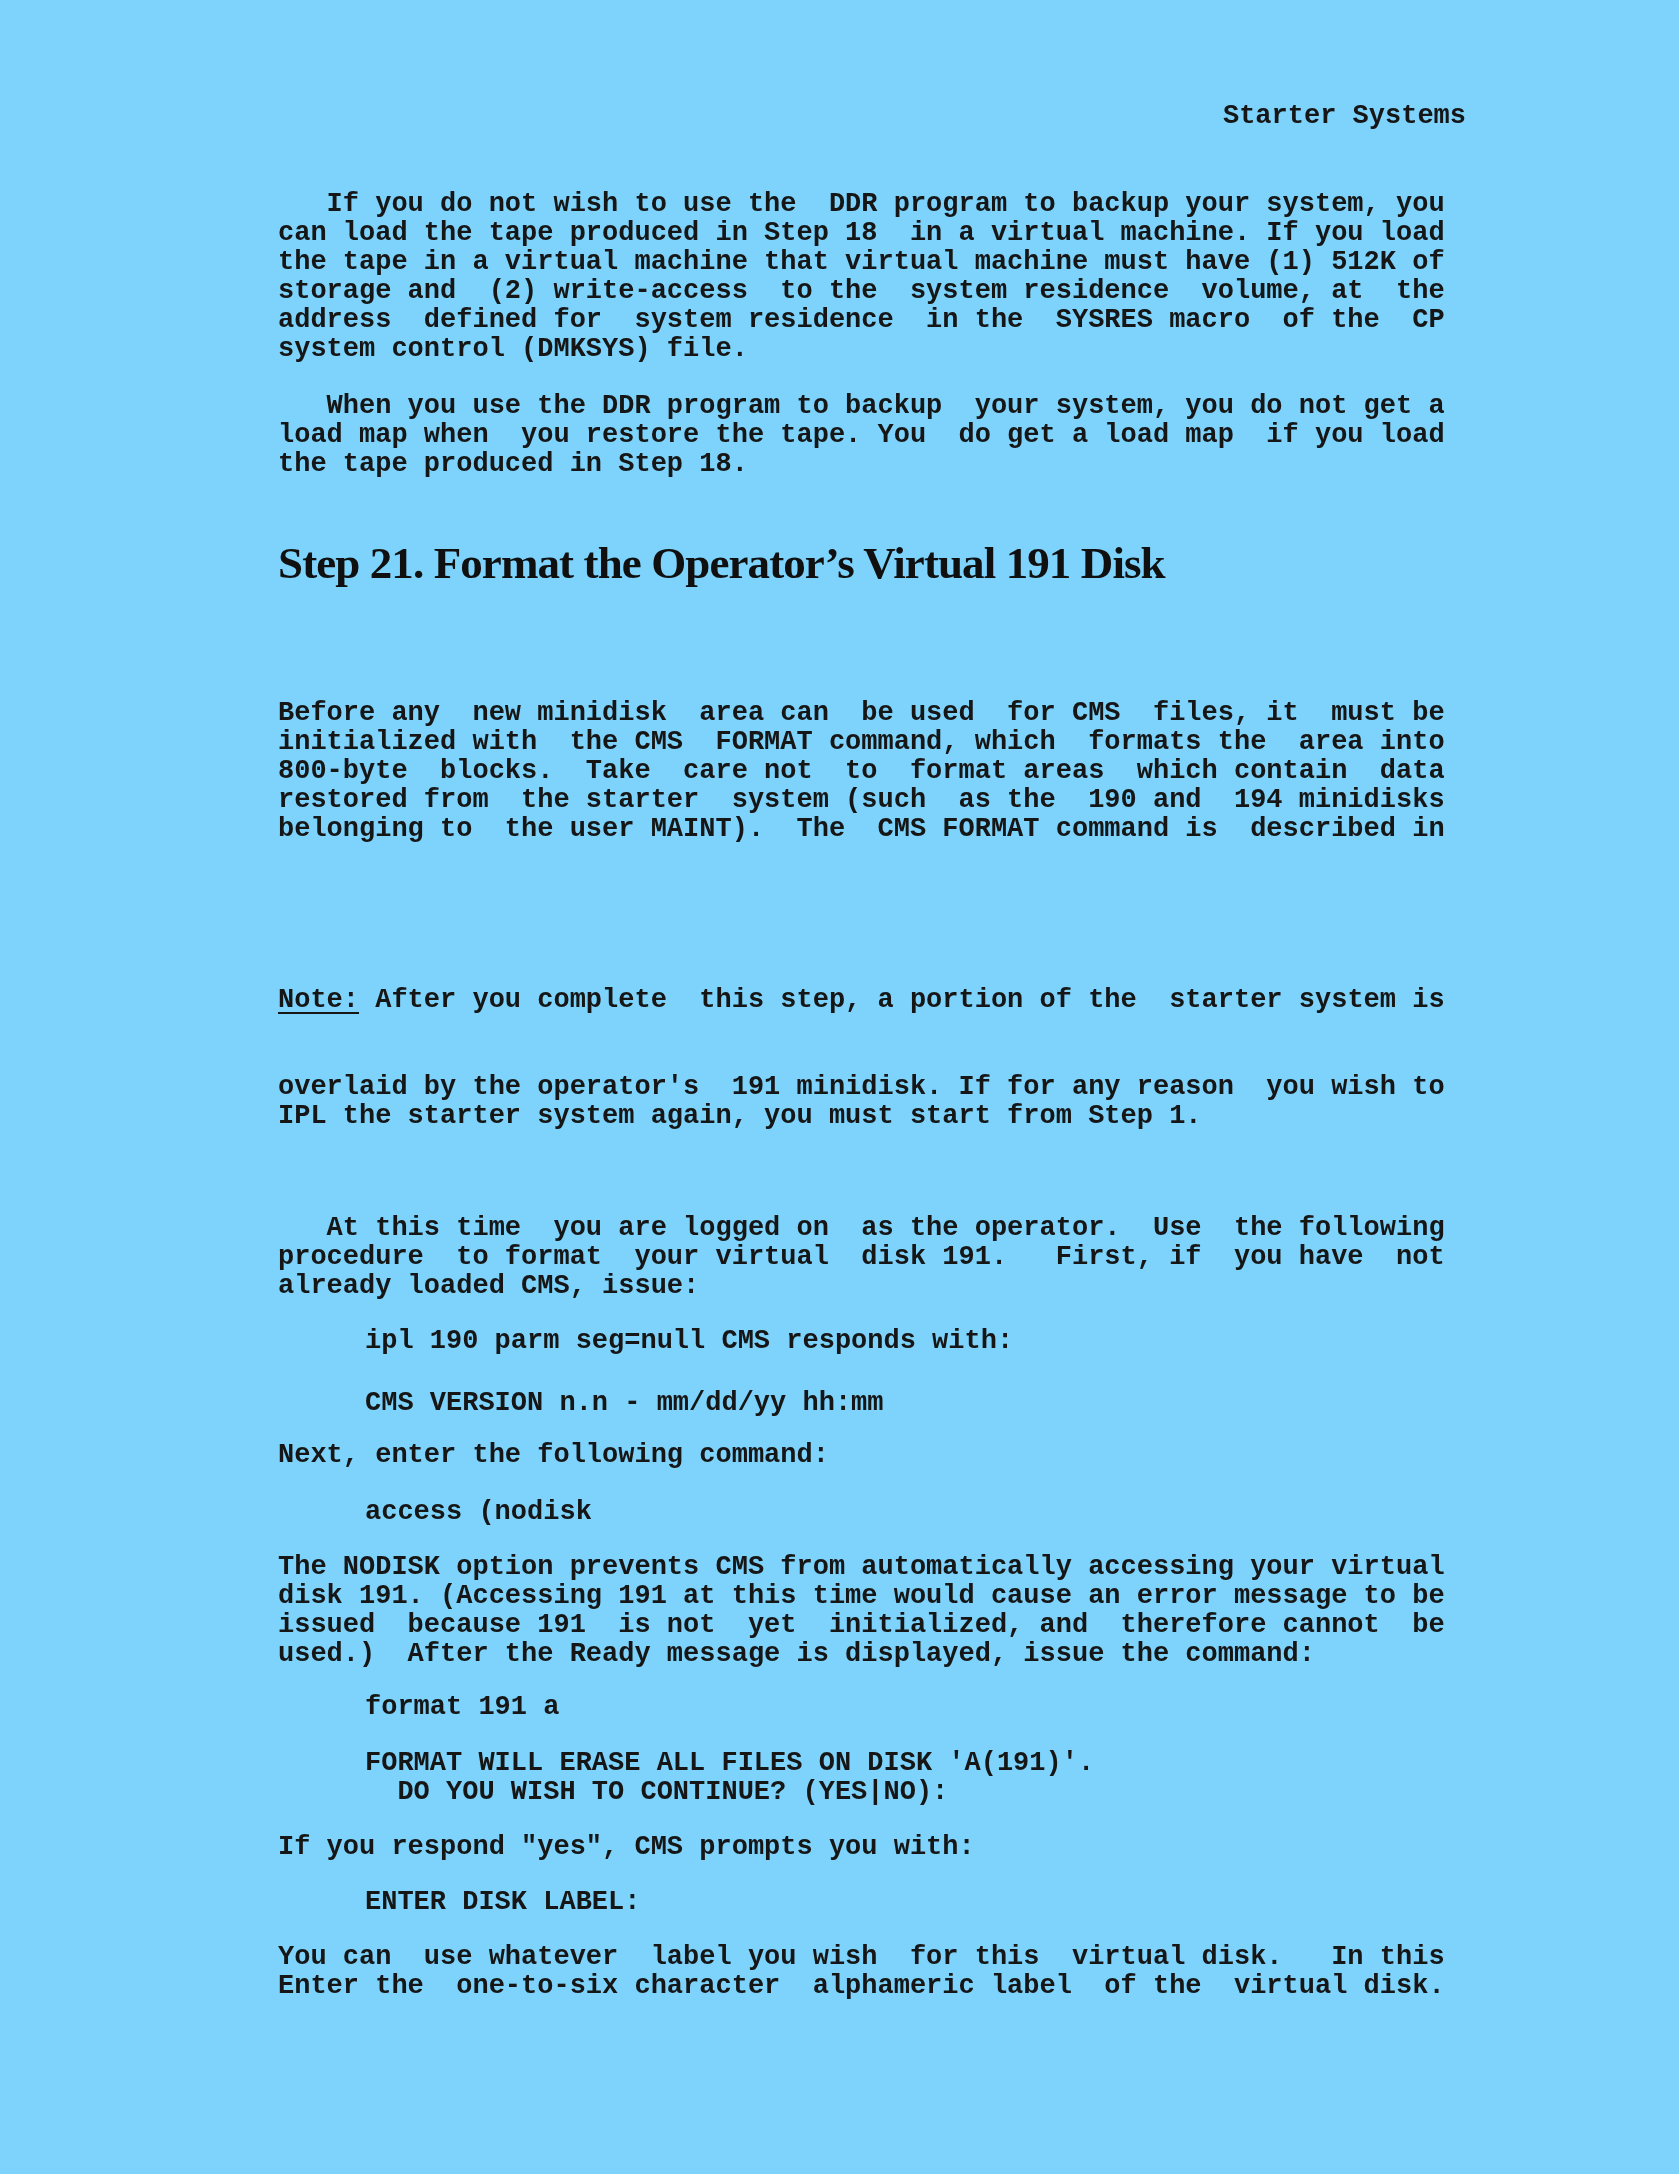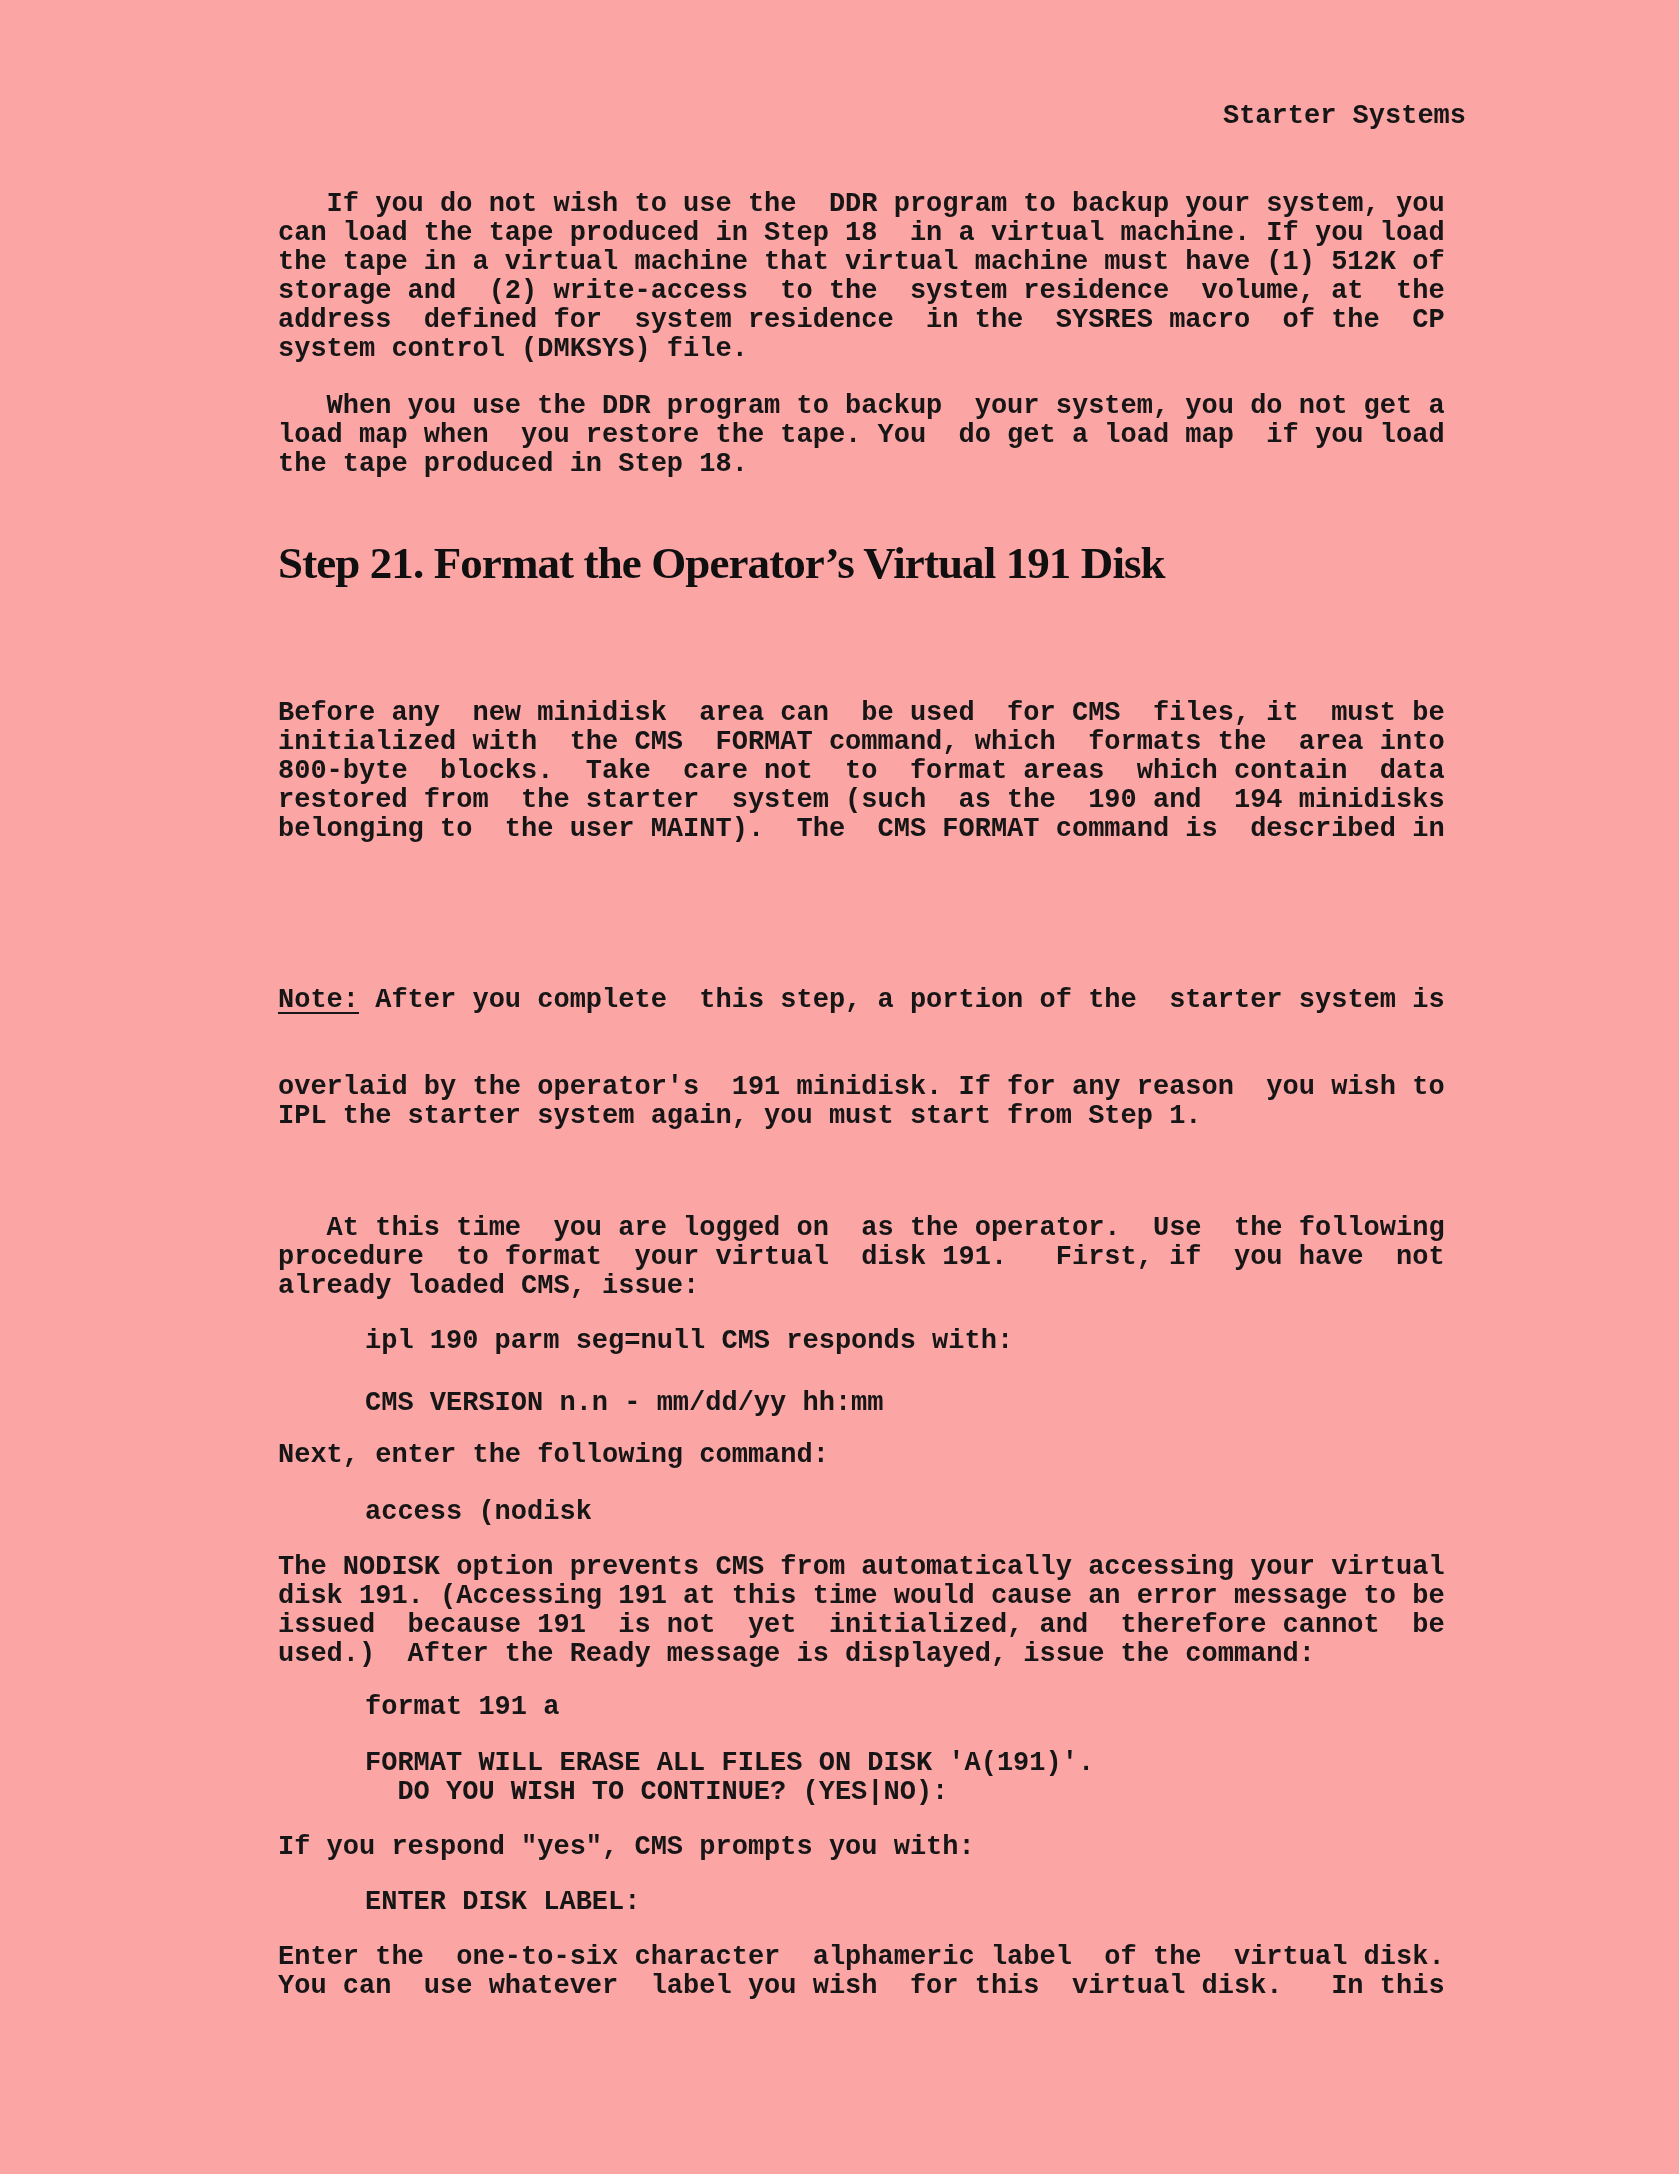--- a/index.html
+++ b/index.html
@@ -1,20 +1,20 @@
 <!DOCTYPE html>
 <html style="font-size:15px"><head>
 <meta charset="utf-8">
 <title>Starter Systems</title>
 <style>
   html,body{margin:0;padding:0;background:#ffffff;}
   .page{
     position:relative;
     width:1680px;height:2174px;
-    background:#fca5a5;
+    background:#7dd3fc;
     overflow:hidden;
     color:#161616;
   }
   .content{
     padding:102px 0 0 278px;
     width:1188px;
   }
   .mono{
     font-family:"Liberation Mono","DejaVu Sans Mono",monospace;
     font-weight:700;
@@ -77,17 +77,17 @@
 
     <div class="mono code" style="margin-top:23.5px">format 191 a</div>
 
 
     <div class="mono code" style="margin-top:27px"><div>FORMAT WILL ERASE ALL FILES ON DISK 'A(191)'.</div><div>  DO YOU WISH TO CONTINUE? (YES|NO):</div></div>
 
     <div class="mono para" style="margin-top:26px">If you respond "yes", CMS prompts you with:</div>
 
     <div class="mono code" style="margin-top:26px"><div>ENTER DISK LABEL:</div></div>
 
-    <div class="mono para" style="margin-top:26px"><div>Enter the  one-to-six character  alphameric label  of the  virtual disk.</div><div>You can  use whatever  label you wish  for this  virtual disk.   In this</div></div>
+    <div class="mono para" style="margin-top:26px"><div>You can  use whatever  label you wish  for this  virtual disk.   In this</div><div>Enter the  one-to-six character  alphameric label  of the  virtual disk.</div></div>
 
   </div>
 </div>
 
 
 </body></html>

